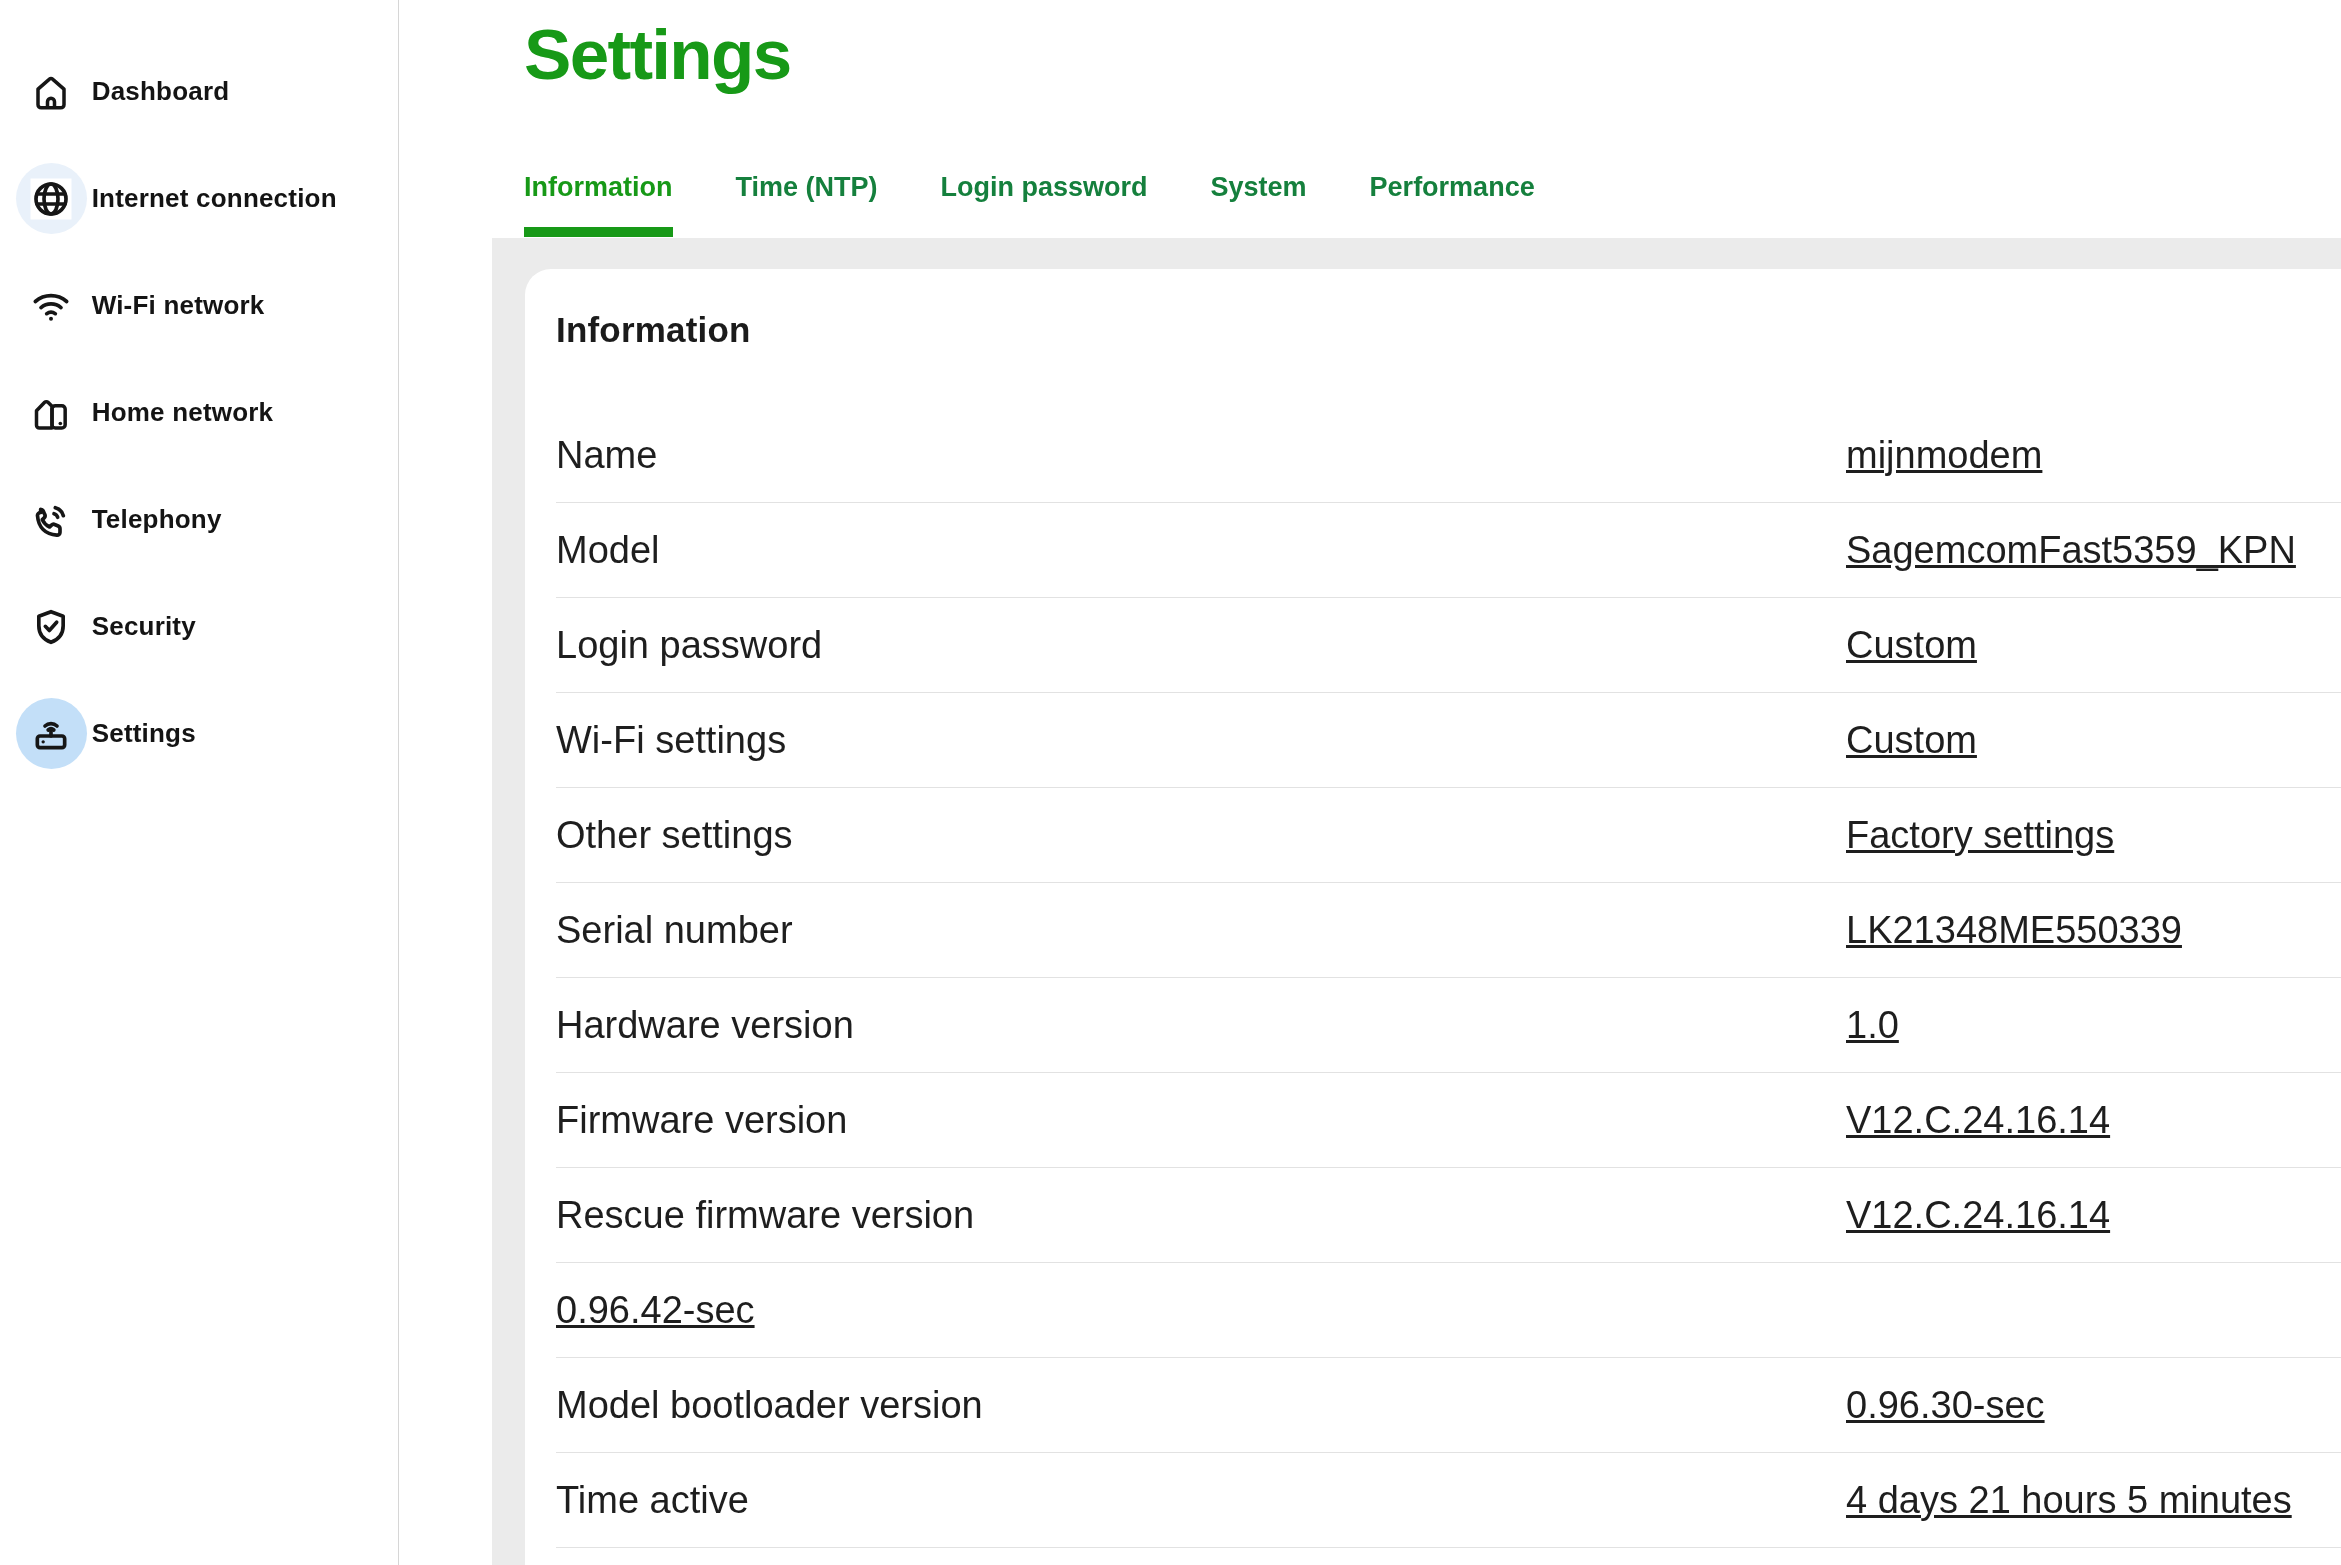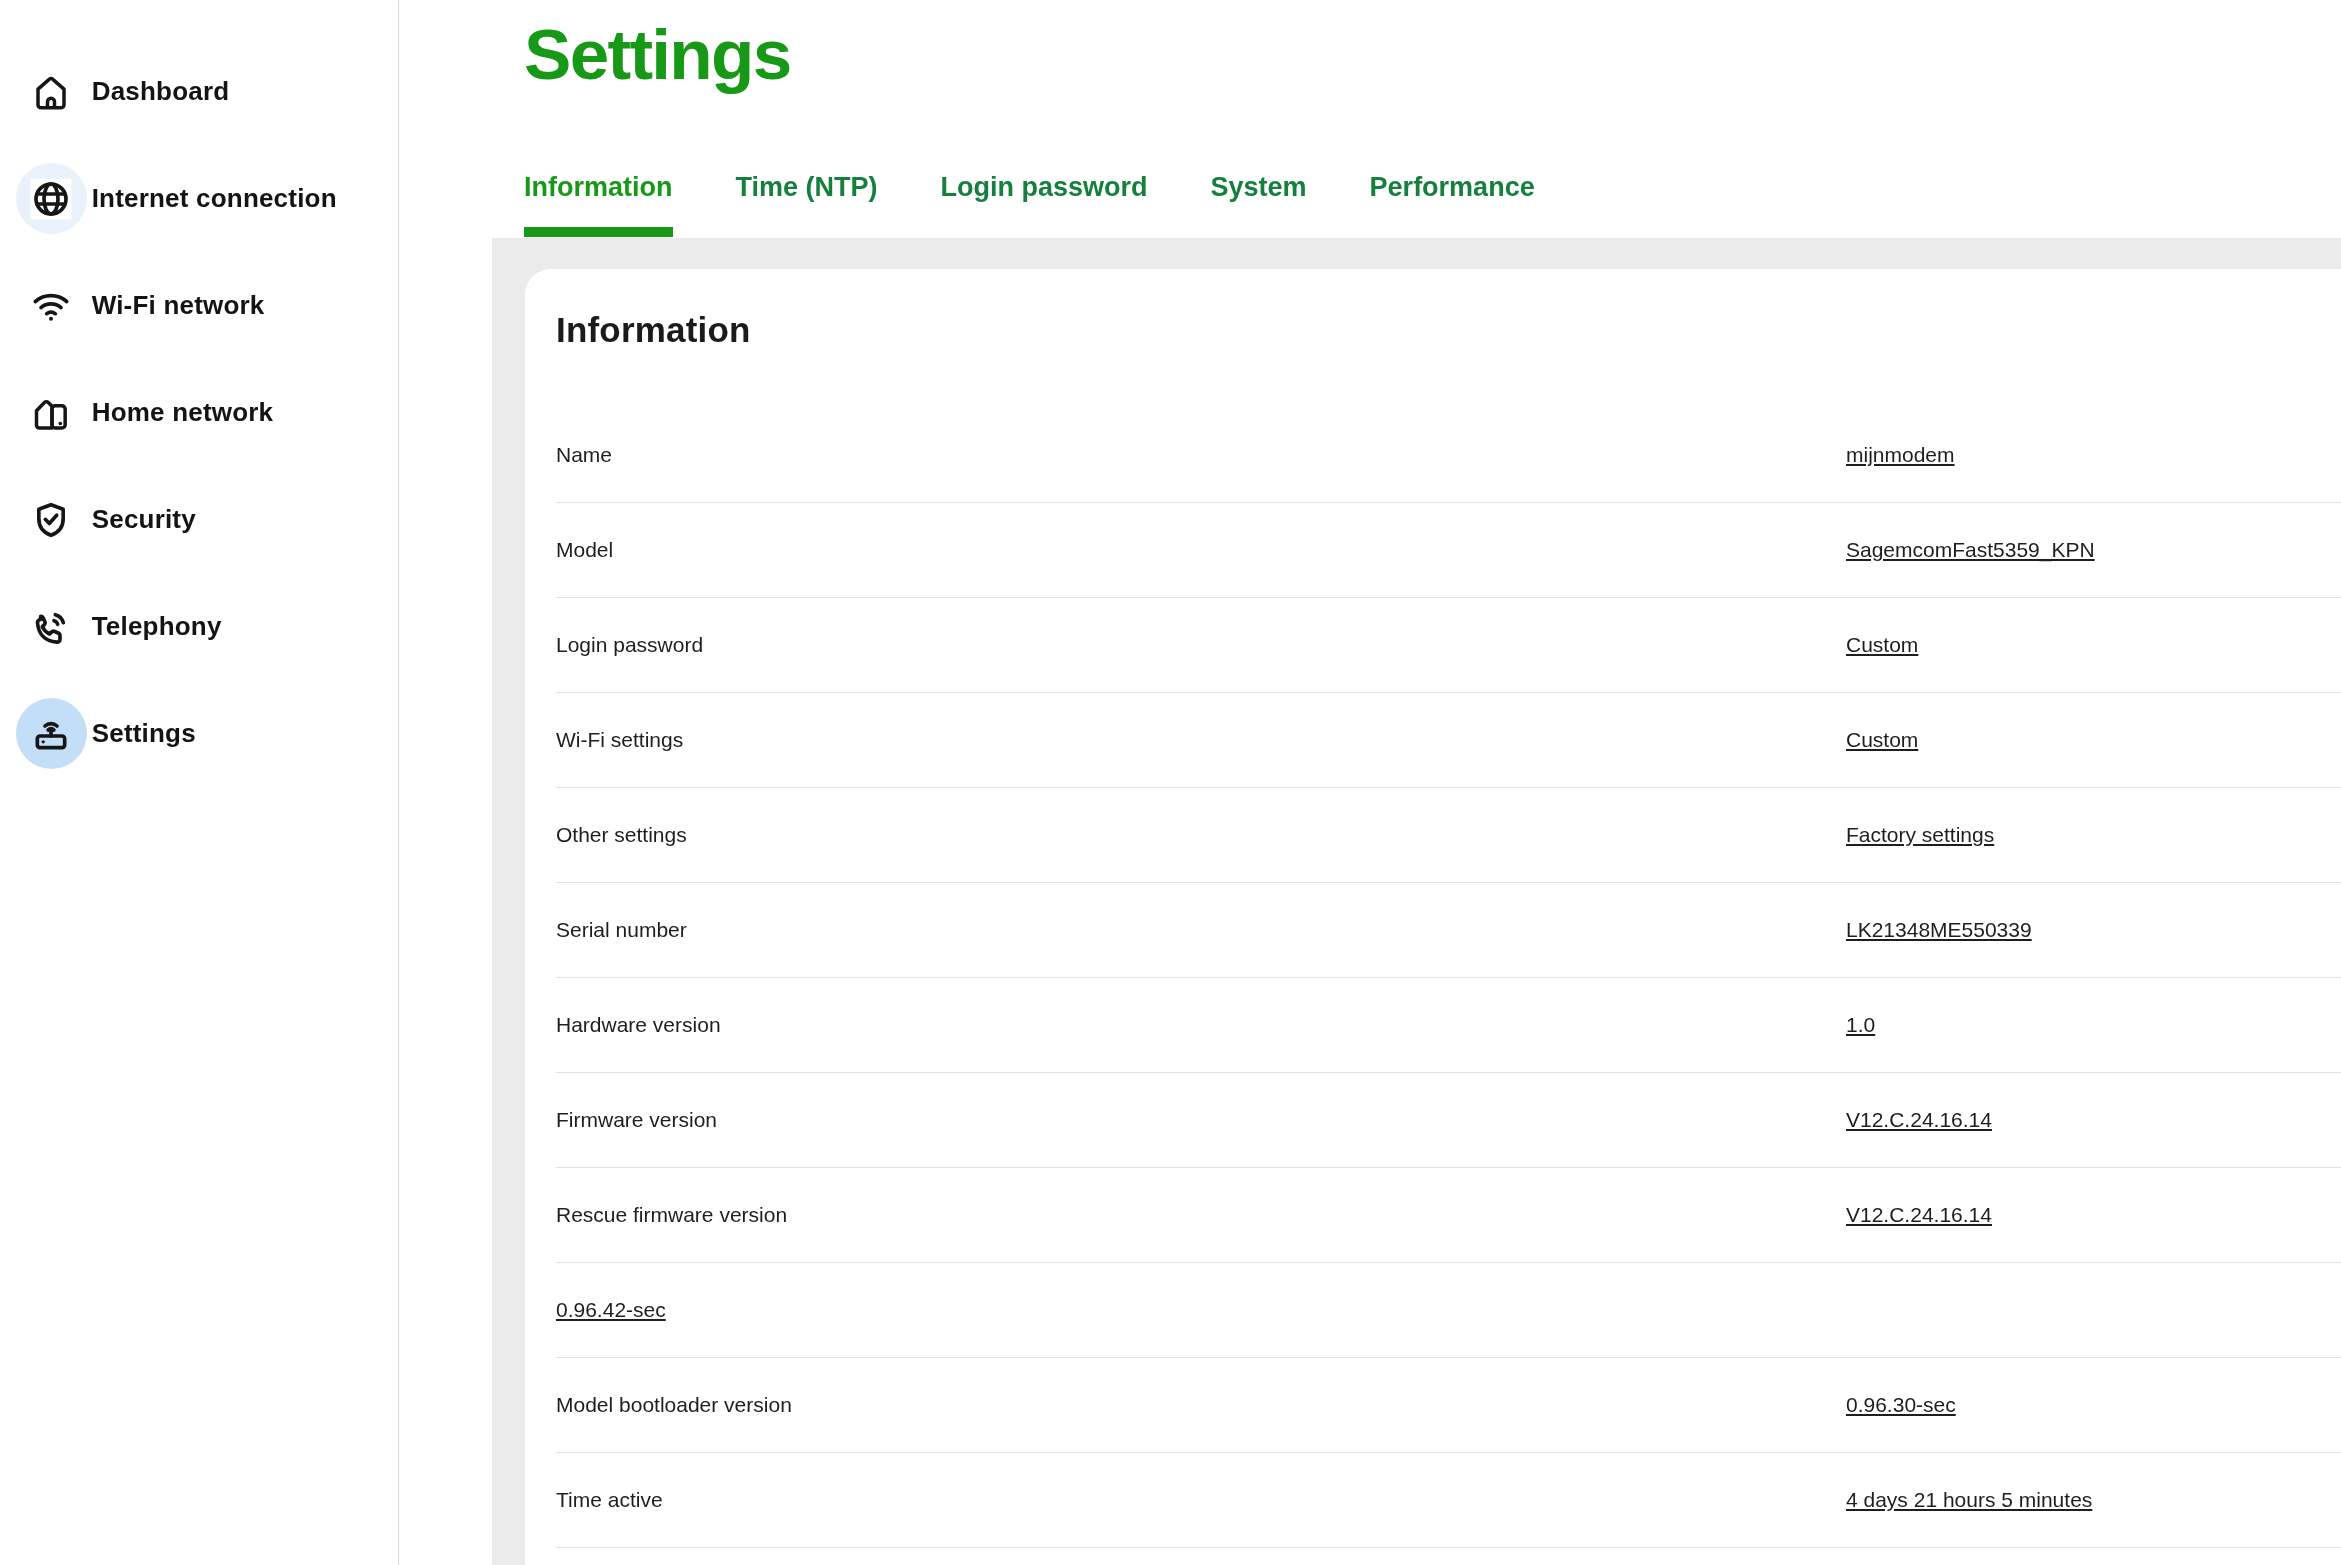--- a/index.html
+++ b/index.html
@@ -53,21 +53,21 @@
     background:#ffffff;border-radius:26px 0 0 0;
     padding:40px 0 0 31px;box-sizing:border-box;
   }
   .card-heading{
     margin:0;font-size:35px;line-height:41px;font-weight:700;color:#1b1b1b;letter-spacing:0.2px;
   }
   .rows{margin-top:58px;}
   .info-row{
     height:94px;display:flex;align-items:center;
     border-bottom:1.7px solid #E2E2E2;
-    font-size:21px;color:#1e1e1e;
+    font-size:38px;color:#1e1e1e;
   }
   .row-label{width:1290px;flex:none;white-space:nowrap;}
   .row-value{flex:1;white-space:nowrap;text-decoration:underline;}
 </style>
 </head>
 <body>
 
 <nav class="sidebar">
 
   <div class="side-item">
@@ -110,36 +110,36 @@
         <rect x="12.6" y="7.6" width="7.9" height="13.4" rx="2"></rect>
         <circle cx="17.6" cy="18.3" r="1.1" fill="#161616" stroke="none"></circle>
       </svg>
     </span>
     <span class="side-label">Home network</span>
   </div>
 
   <div class="side-item">
     <span class="icon-wrap">
       <svg width="40" height="40" viewBox="0 0 24 24" fill="none" stroke="#161616" stroke-width="2.2" stroke-linecap="round" stroke-linejoin="round">
-        <path d="M12 2.8 L19.3 5.6 V11.2 c0 4.9 -2.9 8.3 -7.3 10 C7.6 19.5 4.7 16.1 4.7 11.2 V5.6 Z"></path>
-        <path d="M8.6 11.6 l2.4 2.5 l4.4 -5"></path>
-      </svg>
-    </span>
-    <span class="side-label">Security</span>
-  </div>
-
-  <div class="side-item">
-    <span class="icon-wrap">
-      <svg width="40" height="40" viewBox="0 0 24 24" fill="none" stroke="#161616" stroke-width="2.2" stroke-linecap="round" stroke-linejoin="round">
         <path d="M7 4.2 c.7 0 1.3.4 1.6 1.1 l.9 2.1 c.3.6.1 1.4-.4 1.9 L8 10.4 c.9 1.9 2.5 3.5 4.4 4.4 l1.1-1.1 c.5-.5 1.3-.7 1.9-.4 l2.1.9 c.7.3 1.1.9 1.1 1.6 v2.1 c0 1-.8 1.9-1.9 1.8 C9.8 19.2 5.6 15 5.1 8 c-.1-1 .8-1.9 1.9-1.9 Z" transform="translate(-1.2 1.4)"></path>
         <path d="M14.6 4.6 a6.8 6.8 0 0 1 4.8 4.8"></path>
         <path d="M13.8 8.2 a3.2 3.2 0 0 1 2.2 2.2"></path>
       </svg>
     </span>
     <span class="side-label">Telephony</span>
+  </div>
+
+  <div class="side-item">
+    <span class="icon-wrap">
+      <svg width="40" height="40" viewBox="0 0 24 24" fill="none" stroke="#161616" stroke-width="2.2" stroke-linecap="round" stroke-linejoin="round">
+        <path d="M12 2.8 L19.3 5.6 V11.2 c0 4.9 -2.9 8.3 -7.3 10 C7.6 19.5 4.7 16.1 4.7 11.2 V5.6 Z"></path>
+        <path d="M8.6 11.6 l2.4 2.5 l4.4 -5"></path>
+      </svg>
+    </span>
+    <span class="side-label">Security</span>
   </div>
 
   <div class="side-item">
     <span class="icon-wrap active">
       <svg width="40" height="40" viewBox="0 0 24 24" fill="none" stroke="#161616" stroke-width="2.2" stroke-linecap="round" stroke-linejoin="round">
         <rect x="3.8" y="13.2" width="16.4" height="7" rx="1.6"></rect>
         <path d="M12 13.2 V9.4"></path>
         <path d="M8.4 7.2 a5.2 5.2 0 0 1 7.2 0"></path>
         <path d="M10.3 9.6 a2.6 2.6 0 0 1 3.4 0"></path>
         <circle cx="7.3" cy="16.7" r="1" fill="#161616" stroke="none"></circle>

